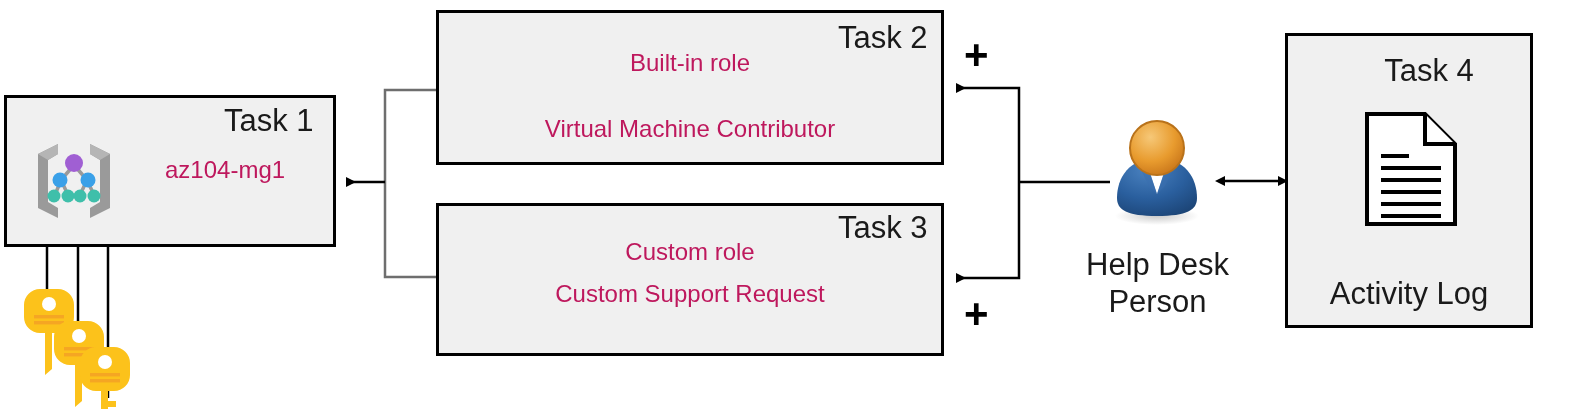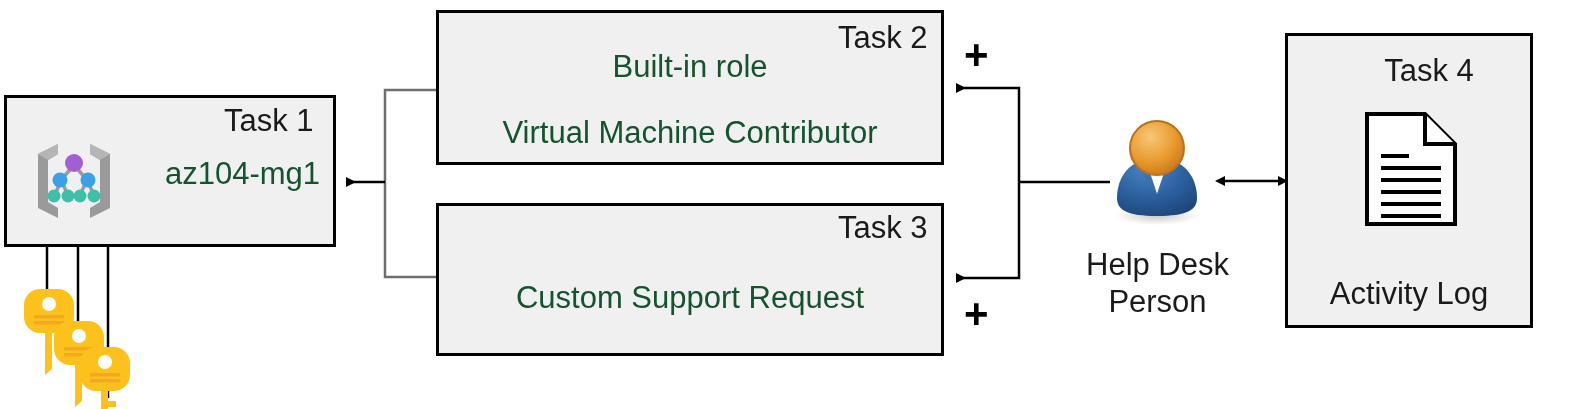--- a/index.html
+++ b/index.html
@@ -25,22 +25,22 @@
   }
   .corner-label {
     position: absolute;
     font-size: 31px;
     color: #1a1a1a;
     line-height: 1;
     white-space: nowrap;
   }
   .box-text {
     position: absolute;
-    font-size: 31px;
-    color: #14532d;
+    font-size: 24px;
+    color: #be185d;
     line-height: 1.25;
     text-align: center;
     white-space: nowrap;
   }
   .plus {
     position: absolute;
     font-size: 42px;
     font-weight: bold;
     color: #000000;
     line-height: 1;
@@ -172,20 +172,21 @@
     </svg>
   </div>
 
   <div class="box" style="left:436px; top:10px; width:508px; height:155px;"></div>
   <div class="corner-label" style="left:838px; top:22px;">Task 2</div>
   <div class="box-text" style="left:436px; top:48px; width:508px;">Built-in role</div>
   <div class="box-text" style="left:436px; top:90px; width:508px;margin-top:24px;">Virtual Machine Contributor</div>
 
   <div class="box" style="left:436px; top:203px; width:508px; height:153px;"></div>
   <div class="corner-label" style="left:838px; top:212px;">Task 3</div>
+  <div class="box-text" style="left:436px; top:237px; width:508px;">Custom role</div>
   <div class="box-text" style="left:436px; top:279px; width:508px;">Custom Support Request</div>
 
   <div class="plus" style="left:964px; top:34px;">+</div>
   <div class="plus" style="left:964px; top:293px;">+</div>
 
   <div class="icon-abs" style="left:1105px; top:116px; width:105px; height:110px;">
     <svg width="105" height="110" viewBox="0 0 105 110">
       <defs>
         <radialGradient id="headG" cx="38%" cy="30%" r="75%">
           <stop offset="0%" stop-color="#f6c878"></stop>

